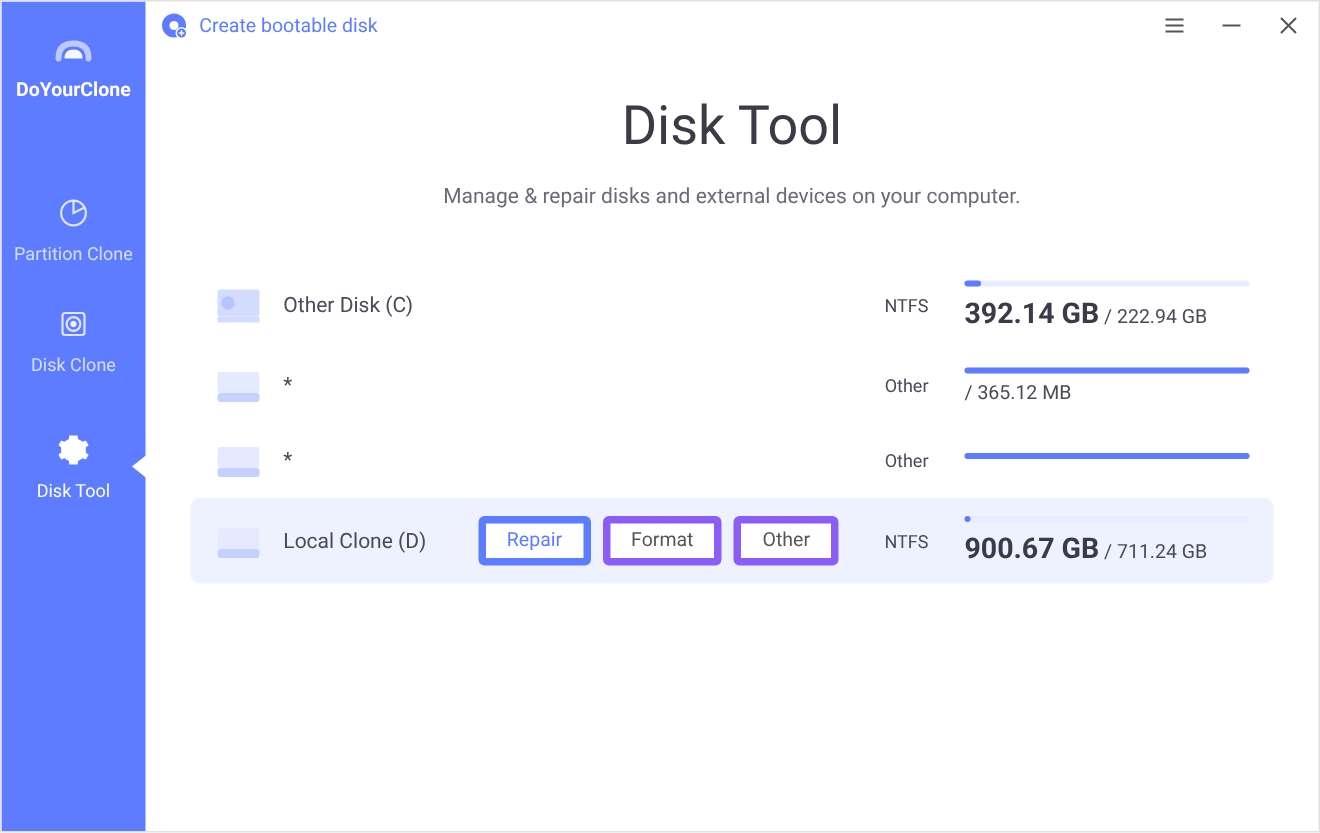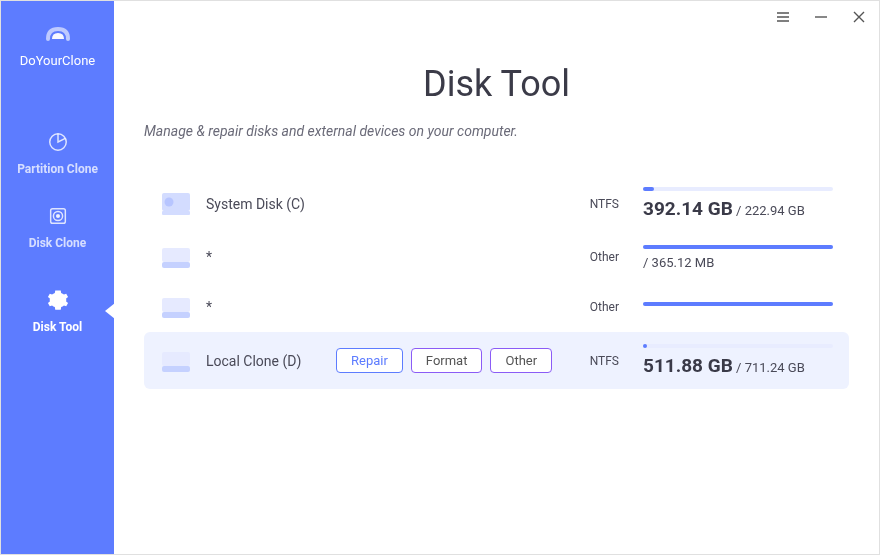--- a/index.html
+++ b/index.html
@@ -32,21 +32,21 @@
       margin-bottom: 48px;
     }
     .logo-icon {
       width: 36px;
       height: 24px;
       margin-bottom: 8px;
     }
     .logo-text {
       color: #fff;
       font-size: 13px;
-      font-weight: 400;
+      font-weight: 700;
     }
     .sidebar-item {
       display: flex;
       flex-direction: column;
       align-items: center;
       padding: 14px 0;
       width: 100%;
       cursor: pointer;
       color: rgba(255,255,255,0.75);
       position: relative;
@@ -69,21 +69,21 @@
     .sidebar-icon {
       width: 24px;
       height: 24px;
       margin-bottom: 8px;
       display: flex;
       align-items: center;
       justify-content: center;
     }
     .sidebar-label {
       font-size: 12px;
-      font-weight: 700;
+      font-weight: 400;
     }
     .sidebar-item:nth-child(4) {
       margin-top: 10px;
     }
     .main {
       flex: 1;
       display: flex;
       flex-direction: column;
     }
     .titlebar {
@@ -131,24 +131,24 @@
       flex-direction: column;
     }
     .page-title {
       text-align: center;
       font-size: 36px;
       color: #3b3b48;
       font-weight: 400;
       margin-bottom: 18px;
     }
     .page-subtitle {
+      text-align: center;
       font-size: 14px;
       color: #6a6a78;
       margin-bottom: 36px;
-      font-style: italic;
     }
     .disk-list {
       background: transparent;
       border-radius: 8px;
     }
     .disk-row {
       display: flex;
       align-items: center;
       padding: 12px 16px;
       border-radius: 6px;
@@ -167,21 +167,21 @@
       color: #4a4a58;
       width: 130px;
     }
     .actions {
       display: flex;
       gap: 8px;
     }
     .action-btn {
       font-size: 13px;
       padding: 4px 14px;
-      border: 1px solid #8b5cf6;
+      border: 5px solid #8b5cf6;
       background: #fff;
       border-radius: 4px;
       color: #555;
       cursor: pointer;
     }
     .action-btn.primary {
       border-color: #5d7cff;
       color: #5d7cff;
     }
     .disk-fs {
@@ -267,20 +267,31 @@
       <svg viewBox="0 0 24 24" width="22" height="22" fill="#fff">
         <path d="M12 8a4 4 0 100 8 4 4 0 000-8zm9 4c0-.6-.04-1.18-.12-1.75l2.1-1.64-2-3.46-2.5.84a9 9 0 00-3.03-1.76L15 1.5h-6l-.45 2.73A9 9 0 005.52 6l-2.5-.84-2 3.46 2.1 1.64A9.1 9.1 0 003 12c0 .6.04 1.18.12 1.75l-2.1 1.64 2 3.46 2.5-.84a9 9 0 003.03 1.76L9 22.5h6l.45-2.73a9 9 0 003.03-1.76l2.5.84 2-3.46-2.1-1.64c.08-.57.12-1.15.12-1.75z"></path>
       </svg>
     </div>
     <div class="sidebar-label">Disk Tool</div>
   </div>
 </div>
 
 <div class="main">
   <div class="titlebar">
+    <div class="title-left">
+      <div class="title-left-icon">
+        <svg viewBox="0 0 18 18" width="18" height="18">
+          <circle cx="9" cy="9" r="8" fill="#5d7cff"></circle>
+          <circle cx="9" cy="9" r="3" fill="#fff"></circle>
+          <circle cx="14" cy="14" r="3.5" fill="#5d7cff" stroke="#fff" stroke-width="1"></circle>
+          <path d="M14 12.5 L14 15.5 M12.5 14 L15.5 14" stroke="#fff" stroke-width="1" stroke-linecap="round"></path>
+        </svg>
+      </div>
+      <span class="title-left-text">Create bootable disk</span>
+    </div>
     <div class="title-right">
       <div class="win-btn">
         <svg viewBox="0 0 14 14" width="14" height="14" stroke="#555" stroke-width="1.4">
             <path d="M1 3h12M1 7h12M1 11h12"></path>
           </svg>
       </div>
       <div class="win-btn">
         <svg viewBox="0 0 14 14" width="14" height="14" stroke="#555" stroke-width="1.4">
             <path d="M1 7h12"></path>
           </svg>
@@ -300,21 +311,21 @@
     <div class="disk-list">
 
       <div class="disk-row">
         <div class="disk-icon-wrap">
           <svg viewBox="0 0 32 26" width="32" height="26">
             <rect x="2" y="2" width="28" height="18" rx="2" fill="#d3dcff"></rect>
             <circle cx="9" cy="11" r="4.5" fill="#b7c5ff"></circle>
             <rect x="2" y="20" width="28" height="4" rx="1" fill="#d3dcff"></rect>
           </svg>
         </div>
-        <div class="disk-name">System Disk (C)</div>
+        <div class="disk-name">Other Disk (C)</div>
         <div class="disk-fs">NTFS</div>
         <div class="disk-storage">
           <div class="bar">
               <div class="bar-fill" style="width:6%"></div>
             </div>
           <div class="storage-text"><span class="used">392.14 GB</span> / <span>222.94 GB</span></div>
         </div>
       </div>
 
       <div class="disk-row">
@@ -361,19 +372,19 @@
         <div class="actions">
           <button class="action-btn primary">Repair</button>
           <button class="action-btn">Format</button>
           <button class="action-btn">Other</button>
         </div>
         <div class="disk-fs">NTFS</div>
         <div class="disk-storage">
           <div class="bar">
               <div class="bar-fill" style="width:2%"></div>
             </div>
-          <div class="storage-text"><span class="used">511.88 GB</span> / <span>711.24 GB</span></div>
+          <div class="storage-text"><span class="used">900.67 GB</span> / <span>711.24 GB</span></div>
         </div>
       </div>
 
     </div>
   </div>
 </div>
 
 </body></html>

